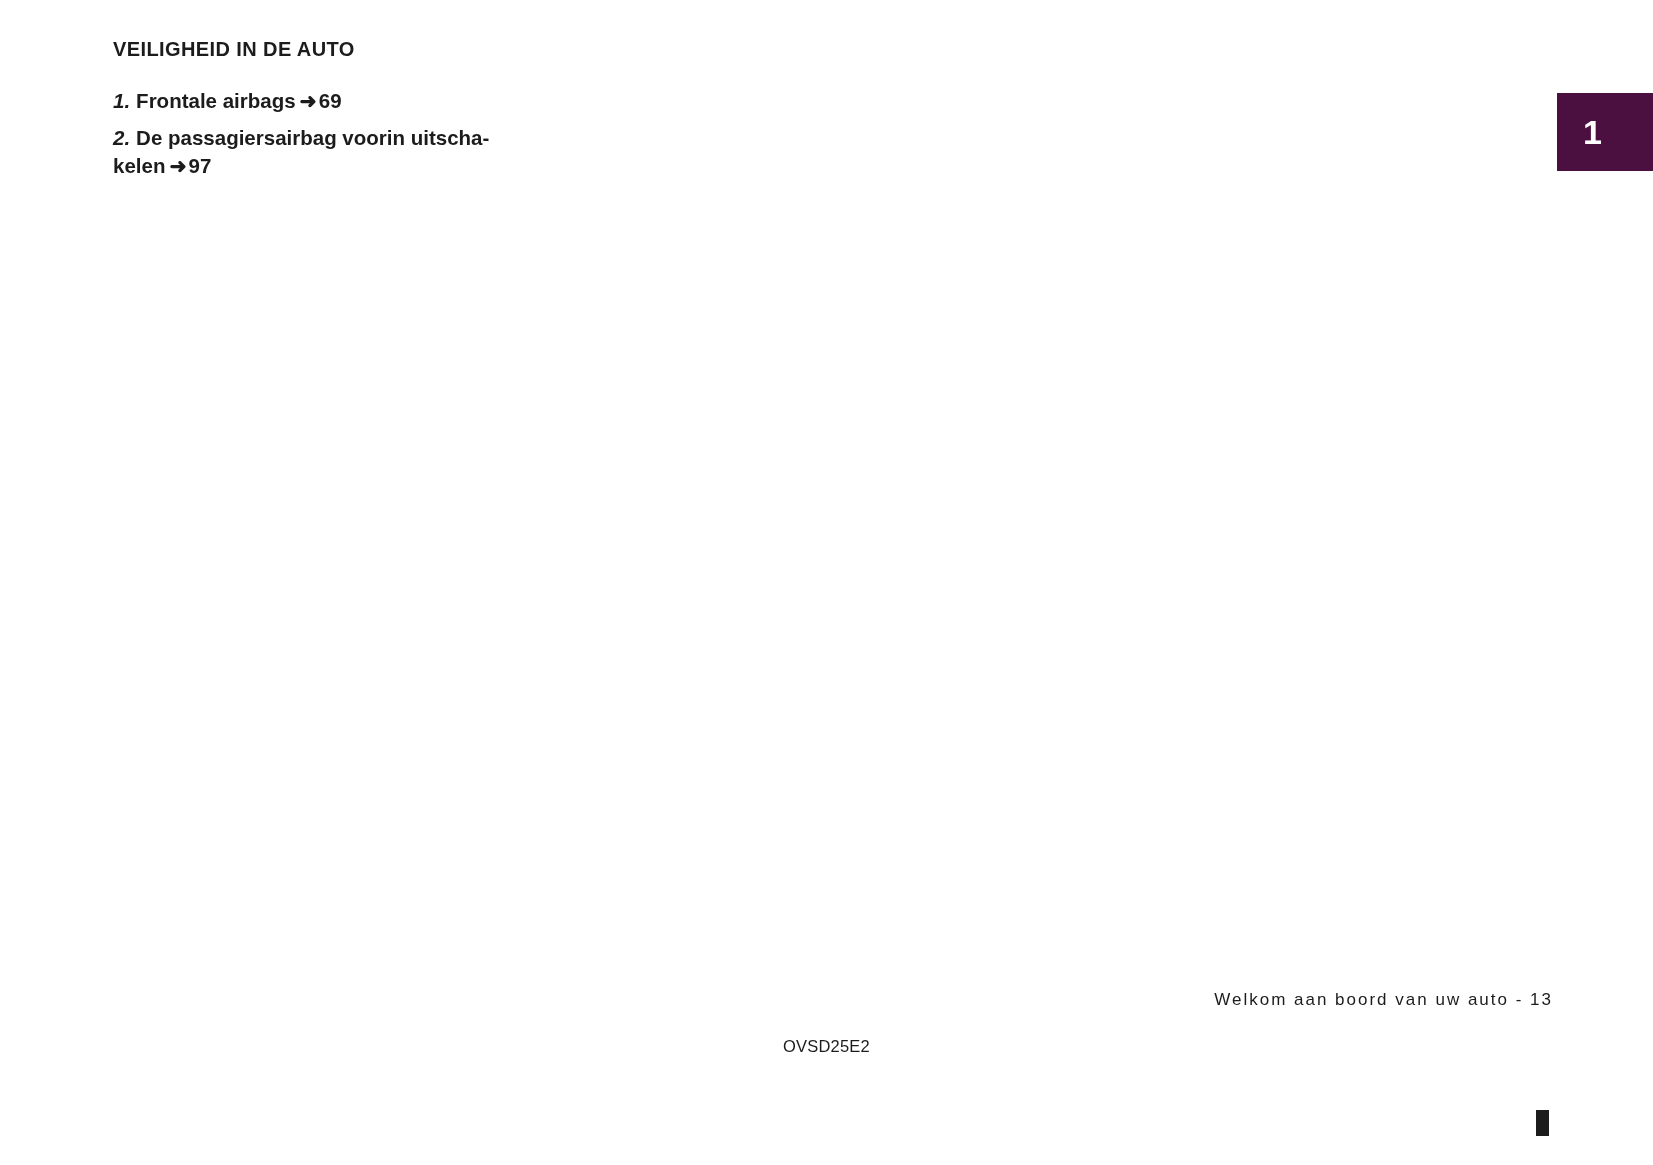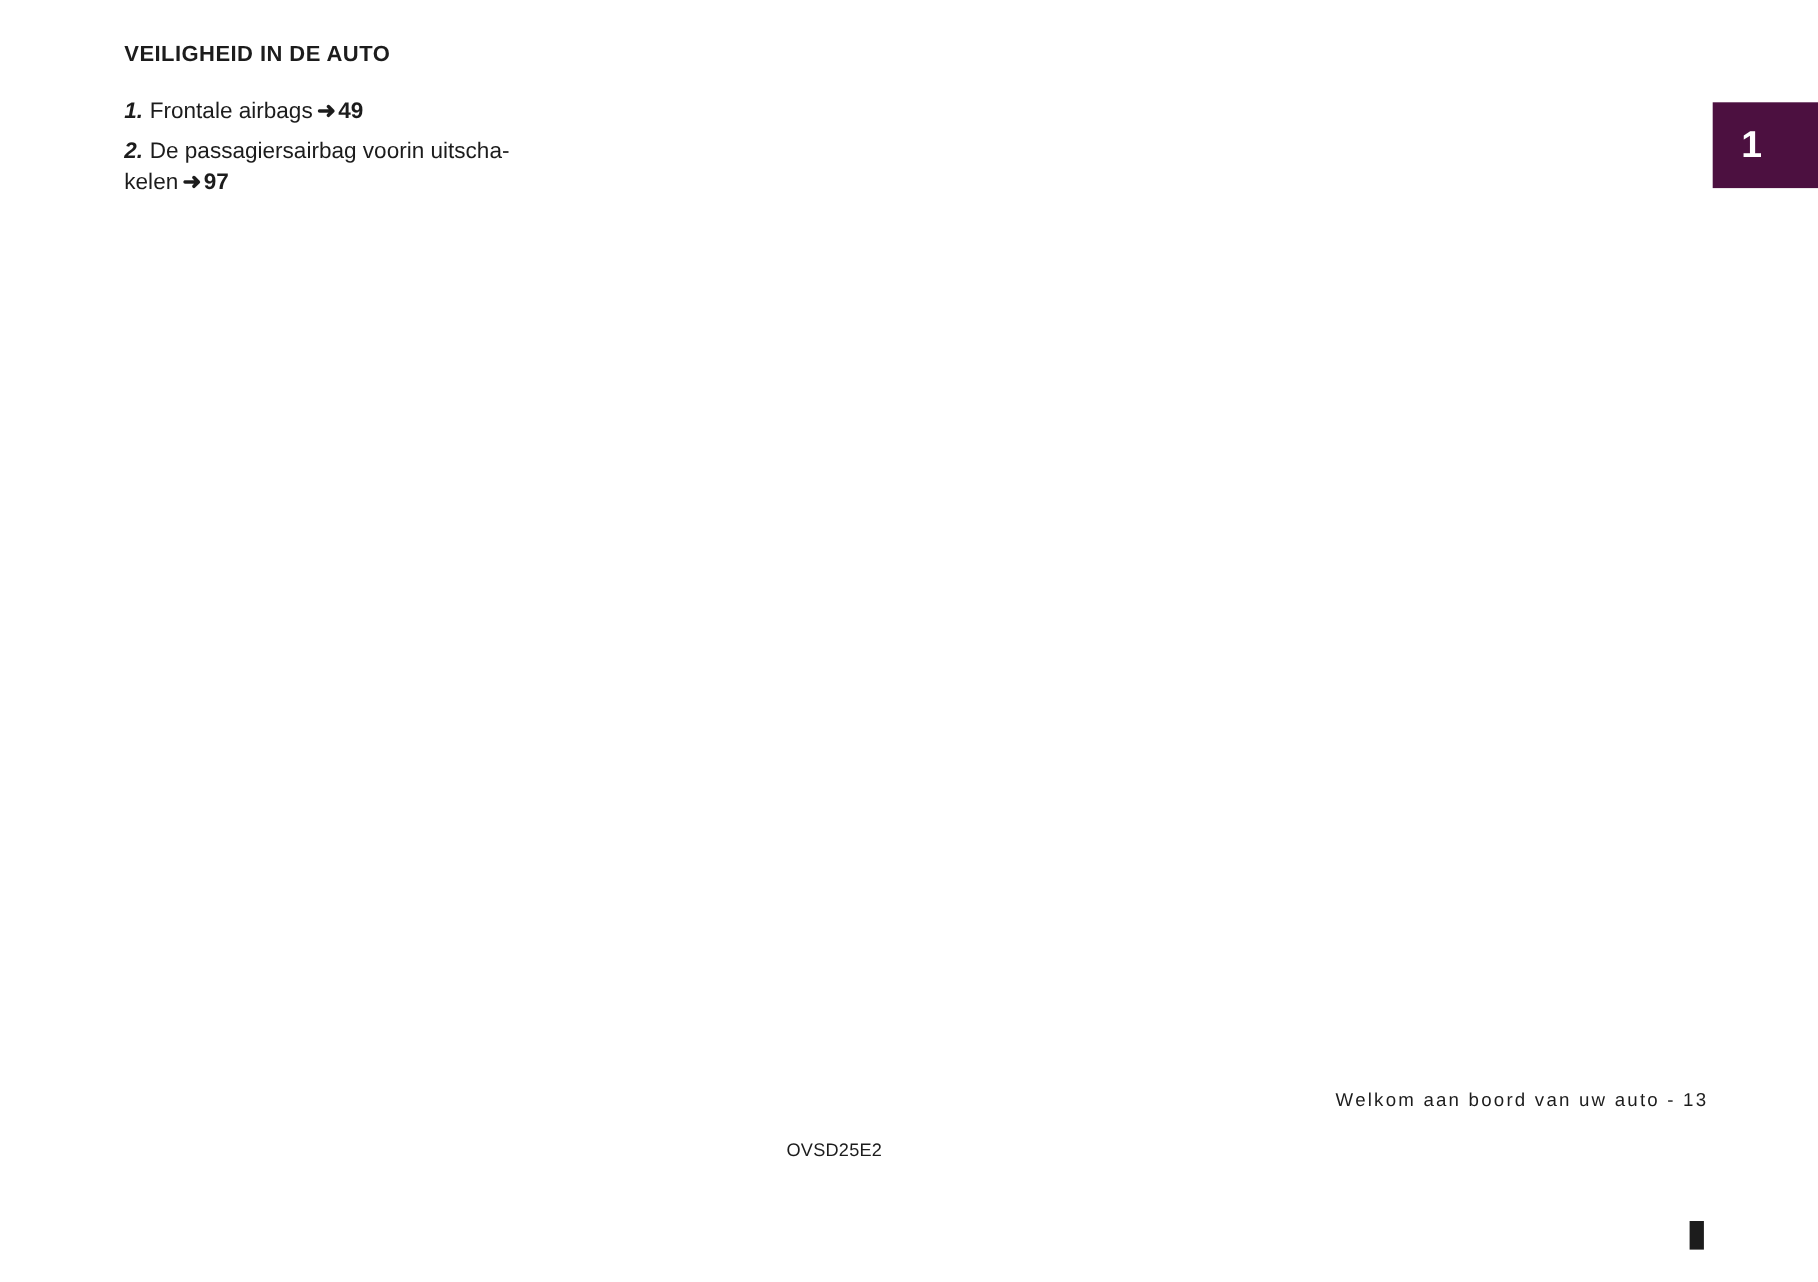--- a/index.html
+++ b/index.html
@@ -59,33 +59,33 @@
     margin-bottom: 9px;
     color: #1c1c1c;
     max-width: 430px;
   }
   .item-num {
     font-weight: bold;
     font-style: italic;
     margin-right: 6px;
   }
   .item-label {
-    font-weight: normal;
+    font-weight: bold;
     margin-top: 40px;
   }
   .arrow {
     font-weight: bold;
     margin: 0 2px 0 4px;
   }
   .item-page {
     font-weight: bold;
   }
   .doc-code {
     position: absolute;
-    left: 715px;
+    left: 783px;
     top: 1037px;
     font-size: 16.5px;
     color: #1c1c1c;
     letter-spacing: 0.2px;
   }
   .footer-right {
     position: absolute;
     right: 100px;
     top: 990px;
     font-size: 17px;
@@ -109,21 +109,21 @@
 
   <div class="chapter-tab">
     <span>1</span>
   </div>
 
   <div class="content">
     <h1 class="page-title">VEILIGHEID IN DE AUTO</h1>
 
     <ul class="list">
       <li class="list-item">
-        <span class="item-num">1.</span><span class="item-label">Frontale airbags</span><span class="arrow">➜</span><span class="item-page">49</span>
+        <span class="item-num">1.</span><span class="item-label">Frontale airbags</span><span class="arrow">➜</span><span class="item-page">69</span>
       </li>
       <li class="list-item">
         <span class="item-num">2.</span><span class="item-label">De passagiersairbag voorin uitscha-kelen</span><span class="arrow">➜</span><span class="item-page">97</span>
       </li>
     </ul>
   </div>
 
   <div class="doc-code">OVSD25E2</div>
   <div class="footer-right">Welkom aan boord van uw auto - 13</div>
   <div class="footer-mark"></div>

